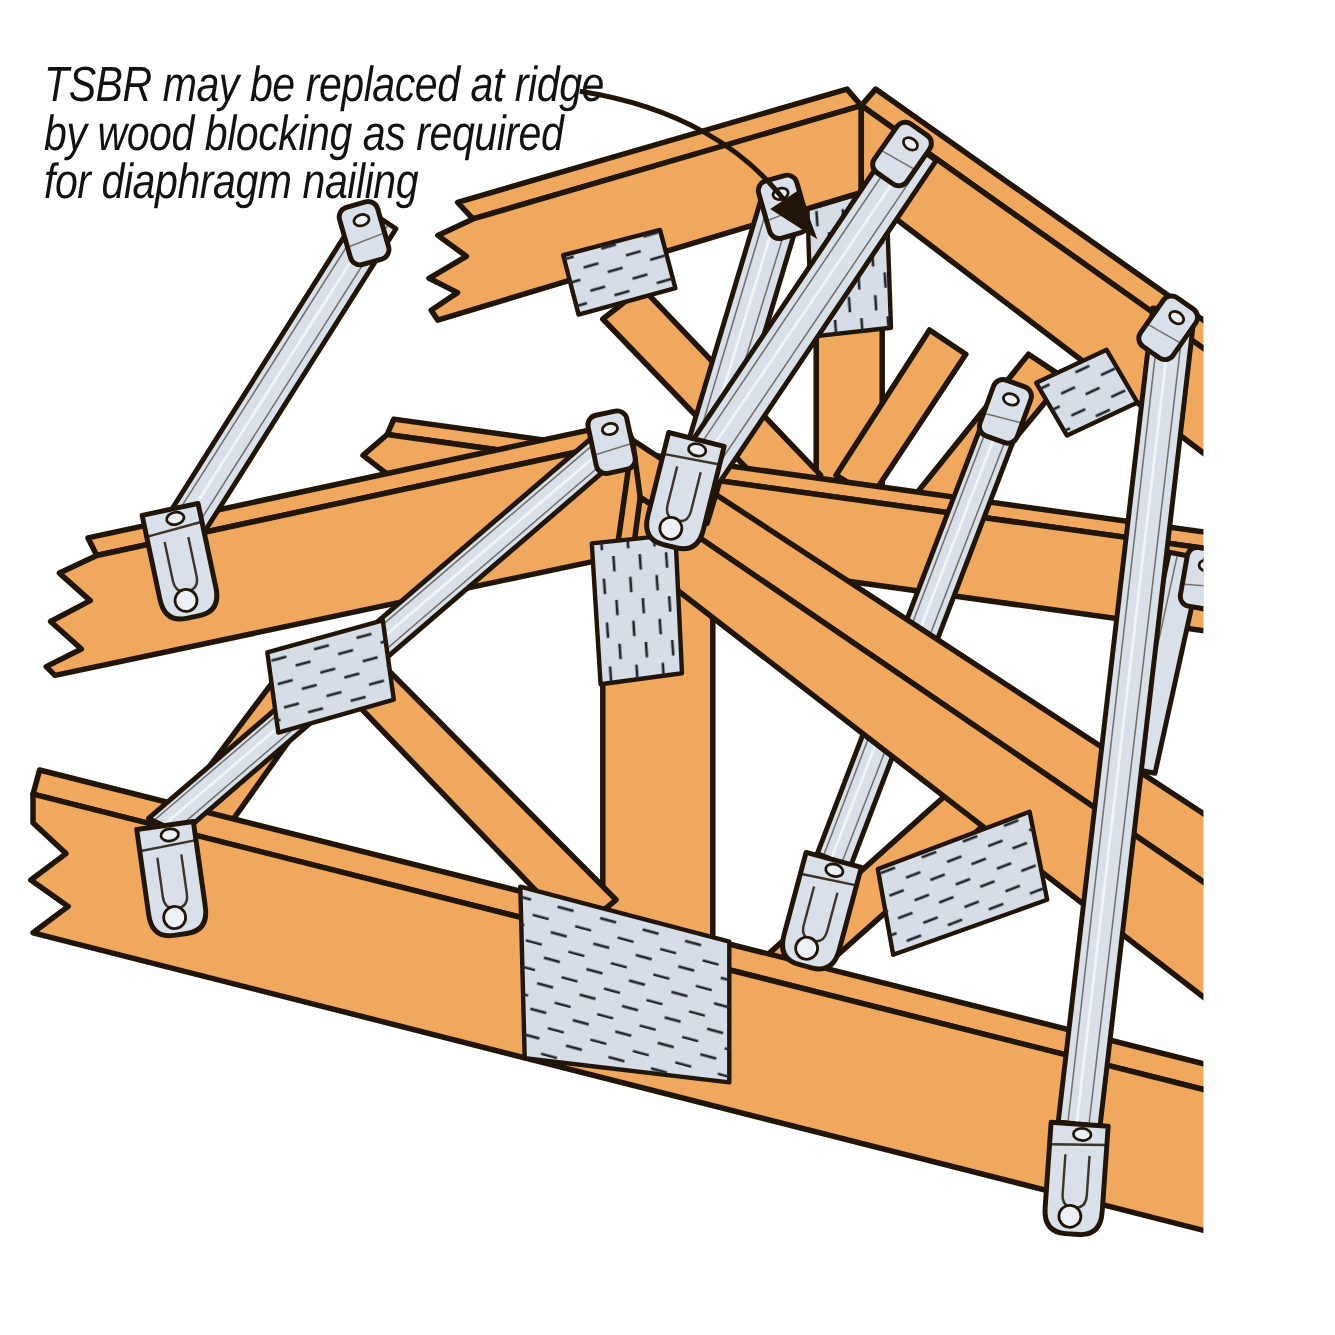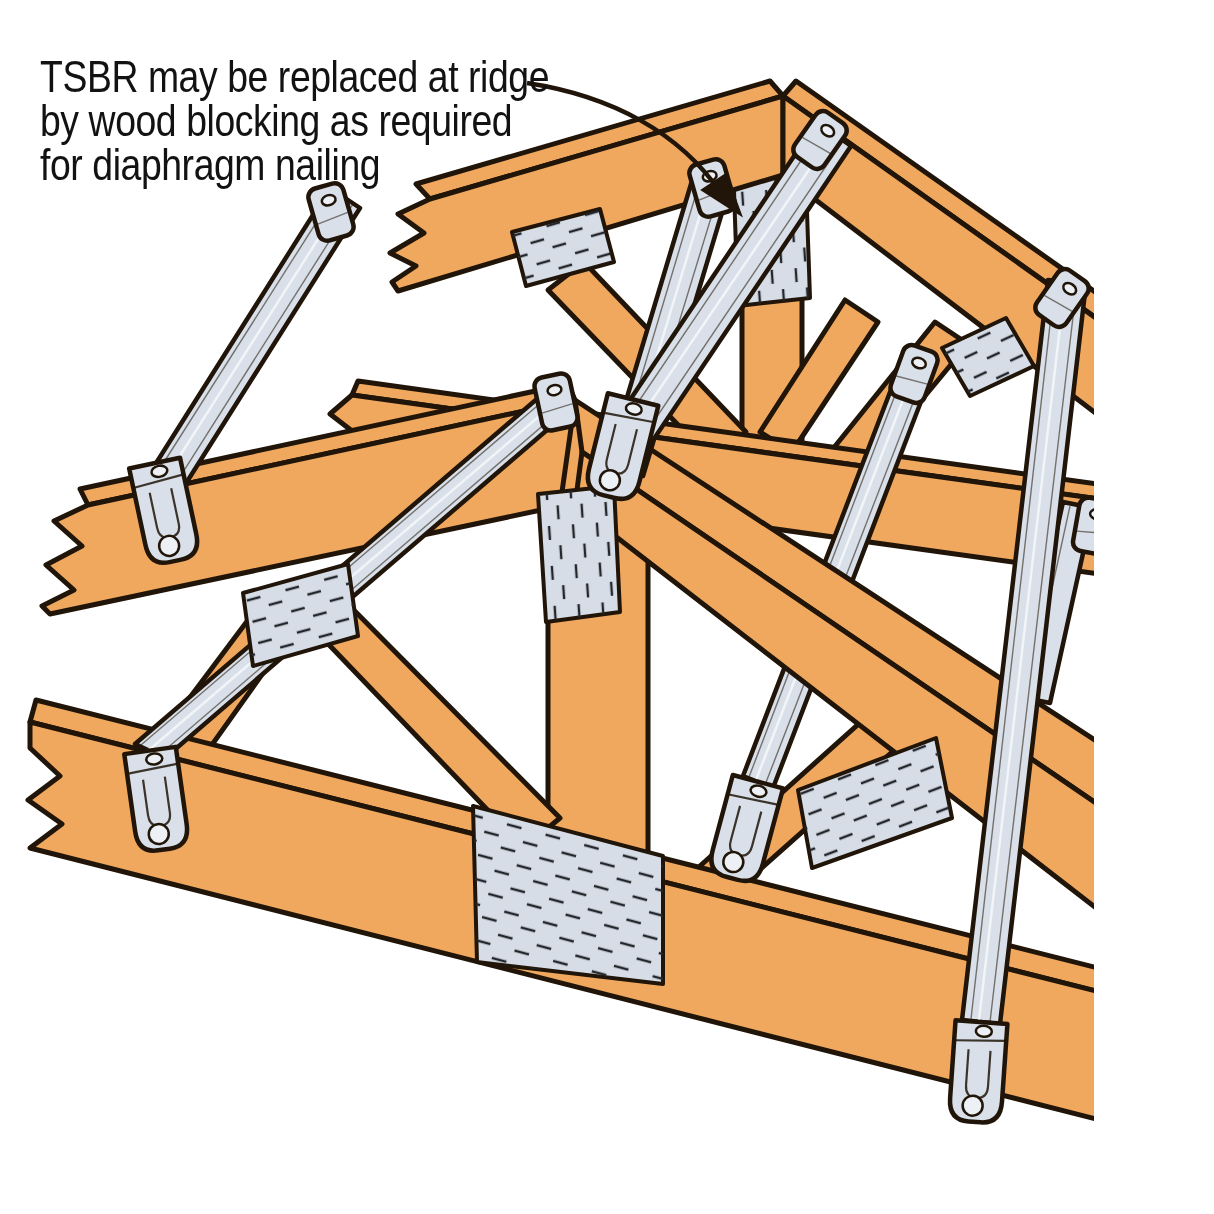--- a/index.html
+++ b/index.html
@@ -1,16 +1,16 @@
 <!DOCTYPE html>
 <html style="--bg: #FFFFFF; --wood: #F0A85F; --metal: #D9E0E9; --metalhl: #F4F7FA; --plate: #D6DDE6; --dash: #23262B; --outline: #201508; --hole: #EDF1F5; --text: #121212;"><head>
 <meta charset="utf-8">
 <style>
   html,body{margin:0;padding:0;background:#fff;}
-  .stage{position:relative;width:1094px;height:1214px;background:var(--bg,#fff);overflow:hidden;}
+  .stage{position:relative;width:1094px;height:1214px;background:var(--bg,#fff);overflow:hidden;font-style:italic;}
   .stage svg{position:absolute;left:0;top:0;}
   .annotation{
     position:absolute;left:40px;top:55px;
     font-family:"Liberation Sans",sans-serif;
     font-size:45px;line-height:44px;font-weight:400;letter-spacing:-0.5px;
     transform:scaleX(0.83);transform-origin:0 0;
     color:var(--text,#121212);white-space:nowrap;
   }
   .annotation div{height:44px;}
   .wood{fill:var(--wood);stroke:var(--outline);stroke-width:5;stroke-linejoin:round;}

